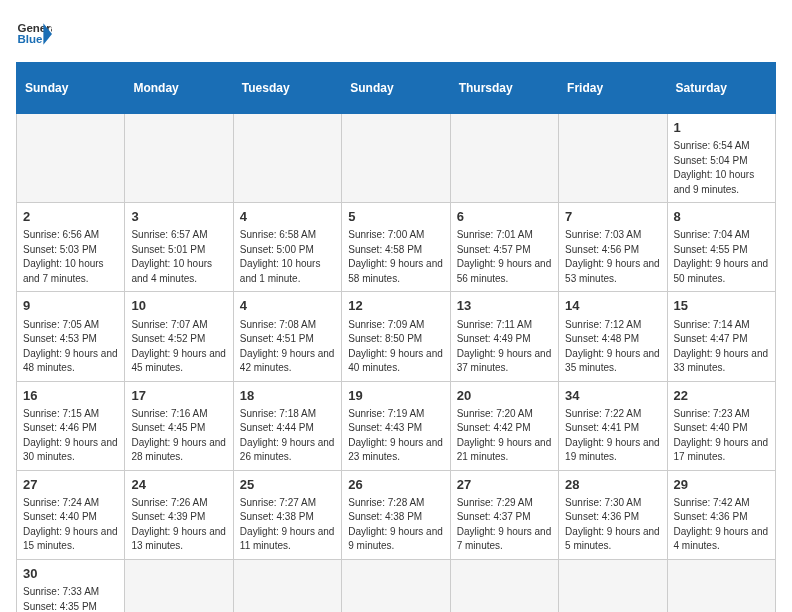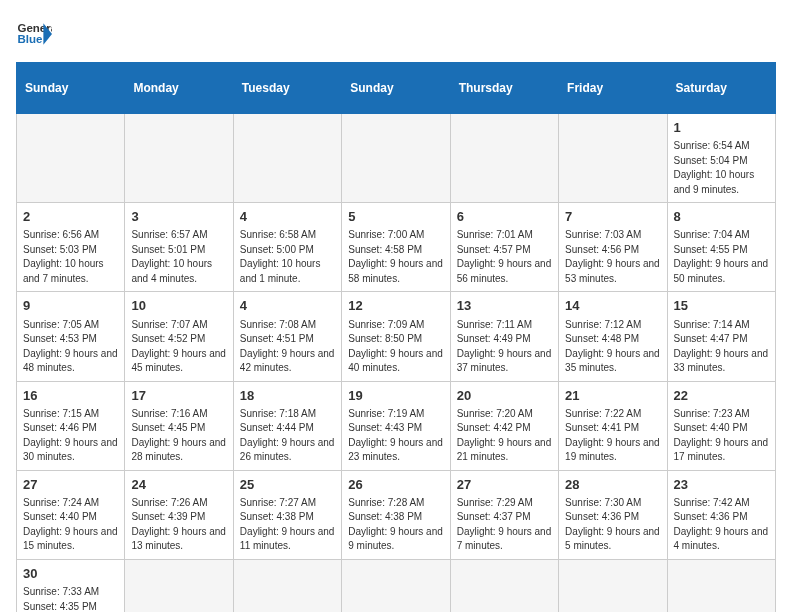--- a/index.html
+++ b/index.html
@@ -254,21 +254,21 @@
 and 23 minutes.</div>
         </td>
         <td>
           <span class="day-number">20</span>
           <div class="day-info">Sunrise: 7:20 AM
 Sunset: 4:42 PM
 Daylight: 9 hours
 and 21 minutes.</div>
         </td>
         <td>
-          <span class="day-number">21</span>
+          <span class="day-number">34</span>
           <div class="day-info">Sunrise: 7:22 AM
 Sunset: 4:41 PM
 Daylight: 9 hours
 and 19 minutes.</div>
         </td>
         <td>
           <span class="day-number">22</span>
           <div class="day-info">Sunrise: 7:23 AM
 Sunset: 4:40 PM
 Daylight: 9 hours
@@ -312,21 +312,21 @@
 and 7 minutes.</div>
         </td>
         <td>
           <span class="day-number">28</span>
           <div class="day-info">Sunrise: 7:30 AM
 Sunset: 4:36 PM
 Daylight: 9 hours
 and 5 minutes.</div>
         </td>
         <td>
-          <span class="day-number">23</span>
+          <span class="day-number">29</span>
           <div class="day-info">Sunrise: 7:42 AM
 Sunset: 4:36 PM
 Daylight: 9 hours
 and 4 minutes.</div>
         </td>
       </tr>
       <tr>
         <td>
           <span class="day-number">30</span>
           <div class="day-info">Sunrise: 7:33 AM

